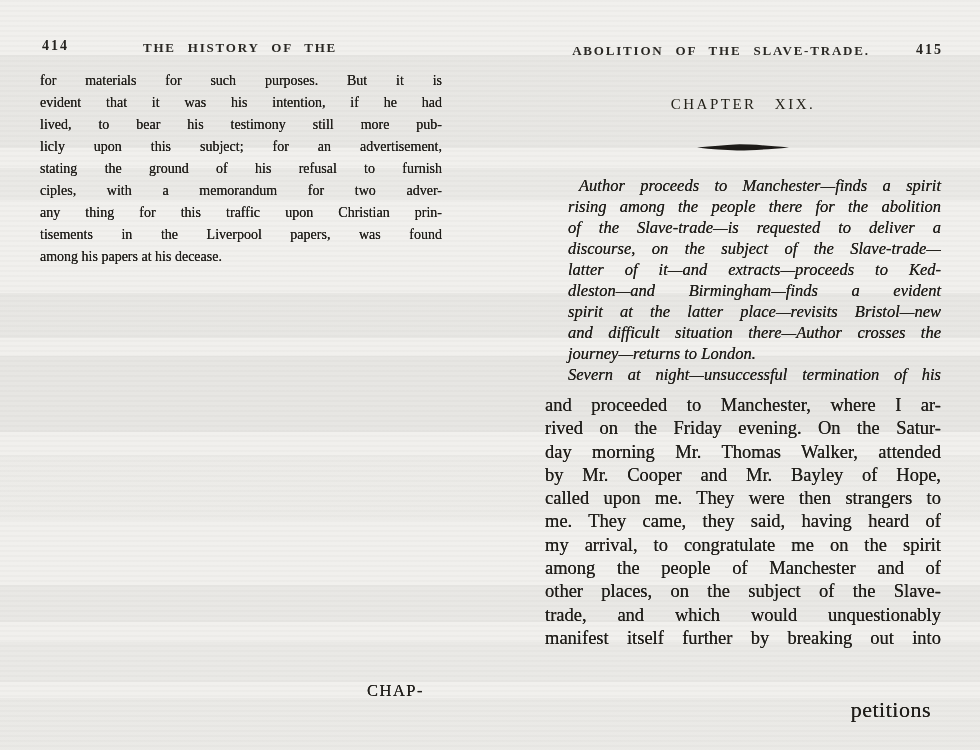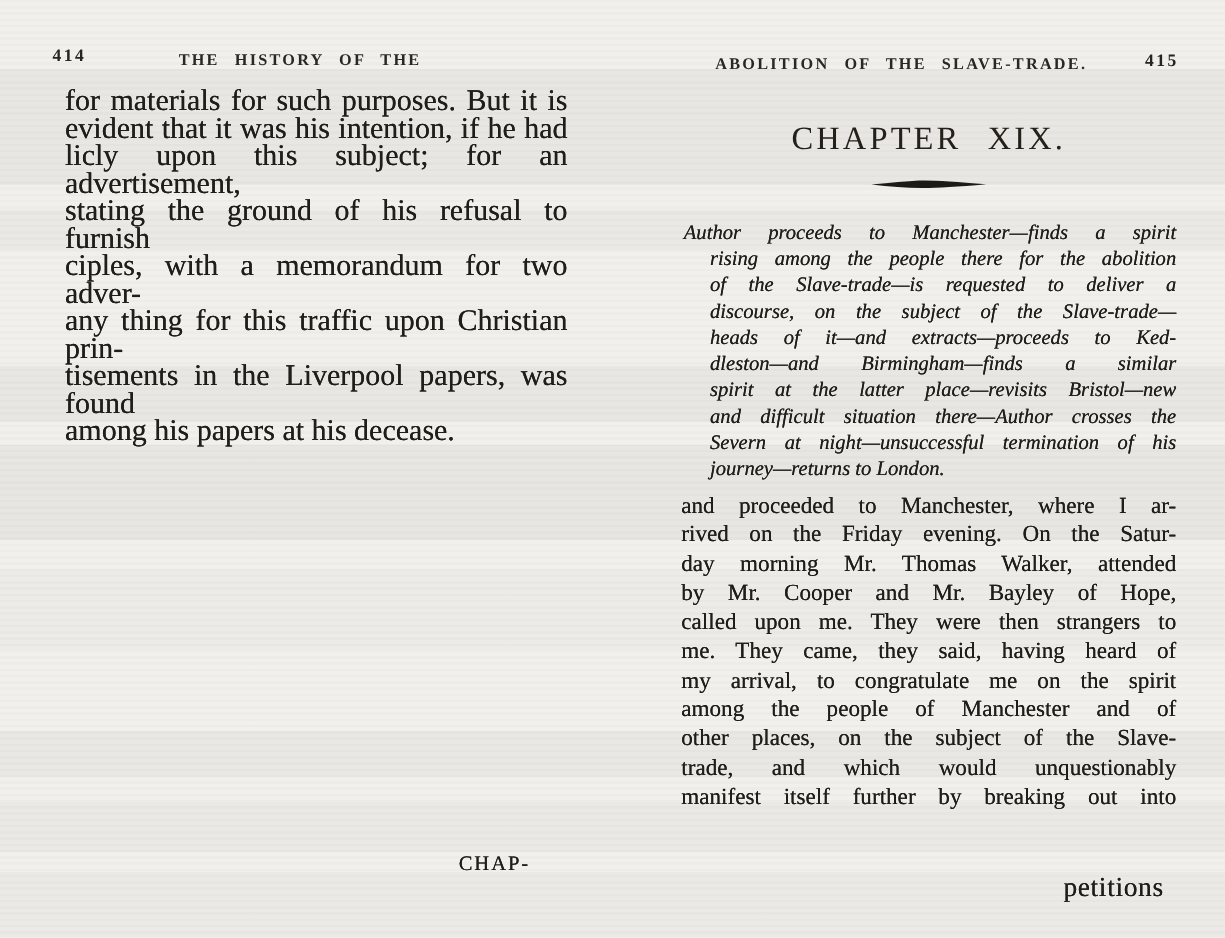--- a/index.html
+++ b/index.html
@@ -55,48 +55,48 @@
   .runhead{
     position:absolute;left:0;right:0;text-align:center;
     font-size:13px;letter-spacing:1.8px;word-spacing:7px;
     color:#2a2824;font-weight:bold;
   }
   .runhead-left{top:4px;}
   .runhead-right{top:7px;right:44px;}
 
   .chapter{
     position:absolute;top:60px;left:0;right:0;text-align:center;
-    font-size:26px;font-weight:normal;letter-spacing:2.5px;word-spacing:12px;
+    font-size:15px;font-weight:normal;letter-spacing:2.5px;word-spacing:12px;
     color:#232119;
   }
   .rule-wrap{
     position:absolute;top:107px;left:0;right:0;text-align:center;line-height:0;
   }
   .rule-wrap svg{display:inline-block;}
 
   .ln{
     display:block;
     text-align:justify;
     text-align-last:justify;
     white-space:normal;
   }
   .ln.last{text-align-last:left;}
 
   .body-left{
-    position:absolute;top:34px;left:14px;width:402px;
-    font-size:24px;line-height:22px;
+    position:absolute;top:34px;left:2px;width:402px;
+    font-size:14px;line-height:22px;
     text-shadow:0 0 .35px currentColor;
   }
   .argument{
     position:absolute;top:139px;left:4px;width:394px;
     font-style:italic;font-size:16.5px;line-height:21px;
     text-shadow:0 0 .3px currentColor;
   }
   .argument .ln{padding-left:21px;}
-  .argument .ln:first-child{padding-left:0;}
+  .argument .ln:first-child{padding-left:0;margin-left:32px;}
 
   .body-right{
     position:absolute;top:358px;left:2px;width:396px;
     font-size:18.5px;line-height:23.3px;
     text-shadow:0 0 .35px currentColor;
   }
   .sc{font-size:0.76em;letter-spacing:1.5px;}
   .cap{font-size:1.04em;}
 
   .catchword{
@@ -112,20 +112,21 @@
 <div class="scan">
   <div class="streaks"></div>
 
   <section class="page page-left">
     <span class="pagenum pagenum-left">414</span>
     <span class="runhead runhead-left">THE HISTORY OF THE</span>
 
     <div class="body-left">
       <div class="ln">for materials for such purposes. But it is</div>
       <div class="ln">evident that it was his intention, if he had</div>
+      <div class="ln">lived, to bear his testimony still more pub-</div>
       <div class="ln">licly upon this subject; for an advertisement,</div>
       <div class="ln">stating the ground of his refusal to furnish</div>
       <div class="ln">ciples, with a memorandum for two adver-</div>
       <div class="ln">any thing for this traffic upon Christian prin-</div>
       <div class="ln">tisements in the Liverpool papers, was found</div>
       <div class="ln last">among his papers at his decease.</div>
     </div>
 
     <div class="catchword catchword-left">CHAP-</div>
   </section>
@@ -140,26 +141,26 @@
       <svg width="92" height="9" viewBox="0 0 92 9" aria-hidden="true">
         <path d="M0,4.6 Q24,2.2 38,1.4 Q52,0.8 92,4.4 Q56,7.6 40,7.4 Q22,7.2 0,4.6 Z" fill="#1c1a17"></path>
       </svg>
     </div>
 
     <div class="argument">
       <div class="ln">Author proceeds to Manchester—finds a spirit</div>
       <div class="ln">rising among the people there for the abolition</div>
       <div class="ln">of the Slave-trade—is requested to deliver a</div>
       <div class="ln">discourse, on the subject of the Slave-trade—</div>
-      <div class="ln">heads of it—and extracts—proceeds to Ked-</div>
-      <div class="ln">dleston—and Birmingham—finds a similar</div>
+      <div class="ln">latter of it—and extracts—proceeds to Ked-</div>
+      <div class="ln">dleston—and Birmingham—finds a evident</div>
       <div class="ln">spirit at the latter place—revisits Bristol—new</div>
       <div class="ln">and difficult situation there—Author crosses the</div>
+      <div class="ln last">journey—returns to London.</div>
       <div class="ln">Severn at night—unsuccessful termination of his</div>
-      <div class="ln last">journey—returns to London.</div>
     </div>
 
     <div class="body-right">
       <div class="ln">and proceeded to Manchester, where I ar-</div>
       <div class="ln">rived on the Friday evening. On the Satur-</div>
       <div class="ln">day morning Mr. Thomas Walker, attended</div>
       <div class="ln">by Mr. Cooper and Mr. Bayley of Hope,</div>
       <div class="ln">called upon me. They were then strangers to</div>
       <div class="ln">me. They came, they said, having heard of</div>
       <div class="ln">my arrival, to congratulate me on the spirit</div>

